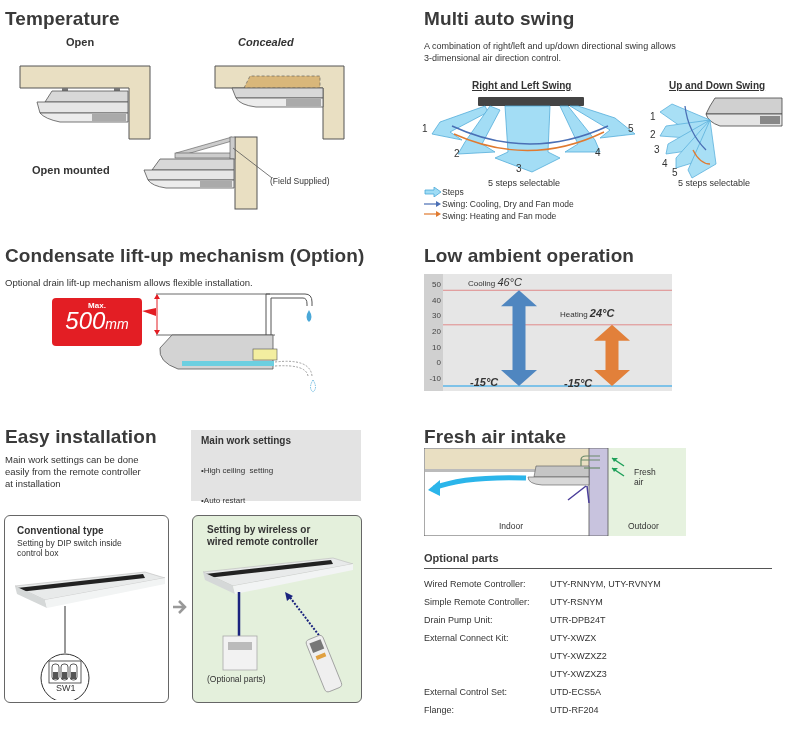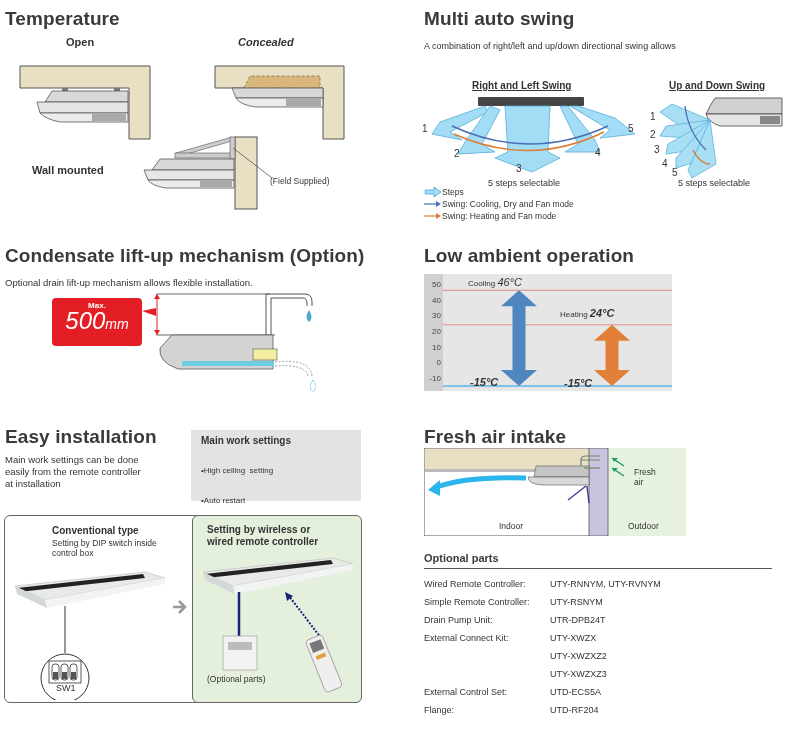--- a/index.html
+++ b/index.html
@@ -15,21 +15,21 @@
   .parts-row { position: absolute; left: 424px; font-size: 9px; color: #333; white-space: nowrap; }
   .parts-row .k { position: absolute; left: 0; }
   .parts-row .v { position: absolute; left: 126px; }
 </style>
 </head>
 <body>
 
 <div class="abs h1" style="left:5px;top:8px;">Temperature</div>
 <div class="abs lbl" style="left:66px;top:36px;">Open</div>
 <div class="abs lbl" style="left:238px;top:36px;font-style:italic;">Concealed</div>
-<div class="abs lbl" style="left:32px;top:164px;">Wall mounted</div>
+<div class="abs lbl" style="left:32px;top:164px;">Open mounted</div>
 <div class="abs small" style="left:270px;top:176px;font-size:8.5px;">(Field Supplied)</div>
 
 <svg class="abs" style="left:0;top:55px;" width="400" height="160">
 
   <g>
     <path d="M20 11 H150 V84 H129 V33 H20 Z" fill="#e9dfc2" stroke="#555" stroke-width="1"></path>
     <rect x="62" y="33" width="6" height="3" fill="#777"></rect>
     <rect x="114" y="33" width="6" height="3" fill="#777"></rect>
     <path d="M52 36 H128 V47 H45 Z" fill="#d8d8d8" stroke="#555" stroke-width="0.8"></path>
     <path d="M37 47 H128 V58 H40 Z" fill="#e6e6e6" stroke="#555" stroke-width="0.8"></path>
@@ -54,20 +54,21 @@
     <path d="M144 115 H234 V125 H148 Z" fill="#e6e6e6" stroke="#555" stroke-width="0.8"></path>
     <path d="M148 125 H234 V133 H166 Q152 131 148 125 Z" fill="#ececec" stroke="#555" stroke-width="0.8"></path>
     <rect x="200" y="126" width="32" height="6" fill="#aaa"></rect>
     <line x1="233" y1="93" x2="272" y2="123" stroke="#555" stroke-width="0.8"></line>
   </g>
 </svg>
 
 <div class="abs h1" style="left:424px;top:8px;">Multi auto swing</div>
 <div class="abs sub" style="left:424px;top:40px;font-size:9px;line-height:12px;">
   <div>A combination of right/left and up/down directional swing allows</div>
+  <div>3-dimensional air direction control.</div>
 </div>
 <div class="abs bold" style="left:472px;top:80px;font-size:10px;">Right and Left Swing</div>
 <div class="abs bold" style="left:669px;top:80px;font-size:10px;">Up and Down Swing</div>
 
 <svg class="abs" style="left:410px;top:92px;" width="390" height="90">
 
   <rect x="68" y="5" width="106" height="9" fill="#444" rx="1"></rect>
   <g fill="#9fdcf5" stroke="#4aa8d8" stroke-width="0.8" opacity="0.95">
     <path d="M75 14 L30 30 L22 42 L52 48 L40 40 L78 20 Z"></path>
     <path d="M80 14 L55 50 L48 62 L85 60 L72 52 L90 18 Z"></path>
@@ -112,21 +113,21 @@
       </svg>
     <span>Steps</span>
   </div>
   <div style="display:flex;align-items:center;">
     <svg width="18" height="8">
         <line x1="0" y1="4" x2="13" y2="4" stroke="#4a6fb5" stroke-width="1.2"></line>
         <path d="M12 1 L17 4 L12 7 Z" fill="#4a6fb5"></path>
       </svg>
     <span>Swing: Cooling, Dry and Fan  mode</span>
   </div>
-  <div style="display:flex;align-items:center;">
+  <div style="display:flex;align-items:flex-start;">
     <svg width="18" height="8">
         <line x1="0" y1="4" x2="13" y2="4" stroke="#e07a30" stroke-width="1.2"></line>
         <path d="M12 1 L17 4 L12 7 Z" fill="#e07a30"></path>
       </svg>
     <span>Swing: Heating and Fan mode</span>
   </div>
 </div>
 
 <div class="abs h1" style="left:5px;top:245px;">Condensate lift-up mechanism (Option)</div>
 <div class="abs sub" style="left:5px;top:276px;font-size:9.5px;">Optional drain lift-up mechanism allows flexible installation.</div>
@@ -194,21 +195,21 @@
 <div class="abs" style="left:191px;top:430px;width:170px;height:71px;background:#e3e3e3;">
   <div style="font-size:10px;font-weight:bold;margin:5px 0 0 10px;color:#333;">Main work settings</div>
   <div style="font-size:8px;line-height:10px;margin-left:10px;color:#333;white-space:pre;">
     <div>•High ceiling  setting</div>
     <div>•Auto restart</div>
     <div>•Temperature adjustment when</div>
     <div> cooling / heating</div>
   </div>
 </div>
 
-<div class="abs" style="left:4px;top:515px;width:163px;height:186px;border:1px solid #666;border-radius:6px;background:#fff;padding-left:35px;">
+<div class="abs" style="left:4px;top:515px;width:163px;height:186px;border:1px solid #666;border-radius:6px;background:#fff;">
   <div style="font-size:10px;font-weight:bold;margin:9px 0 0 12px;color:#333;">Conventional type</div>
   <div style="font-size:8.5px;line-height:10px;margin:2px 0 0 12px;color:#333;">
     <div>Setting by DIP switch inside</div>
     <div>control box</div>
   </div>
   <svg class="abs" style="left:0;top:52px;" width="163" height="132">
     <path d="M10 18 L140 4 L160 10 L40 32 Z" fill="#e8eaea" stroke="#bbb" stroke-width="0.6"></path>
     <path d="M12 20 L138 6 L140 10 L14 24 Z" fill="#222"></path>
     <path d="M10 18 L40 32 L42 40 L12 26 Z" fill="#d5d8d8"></path>
     <path d="M40 32 L160 10 L160 16 L42 40 Z" fill="#f2f4f4"></path>

